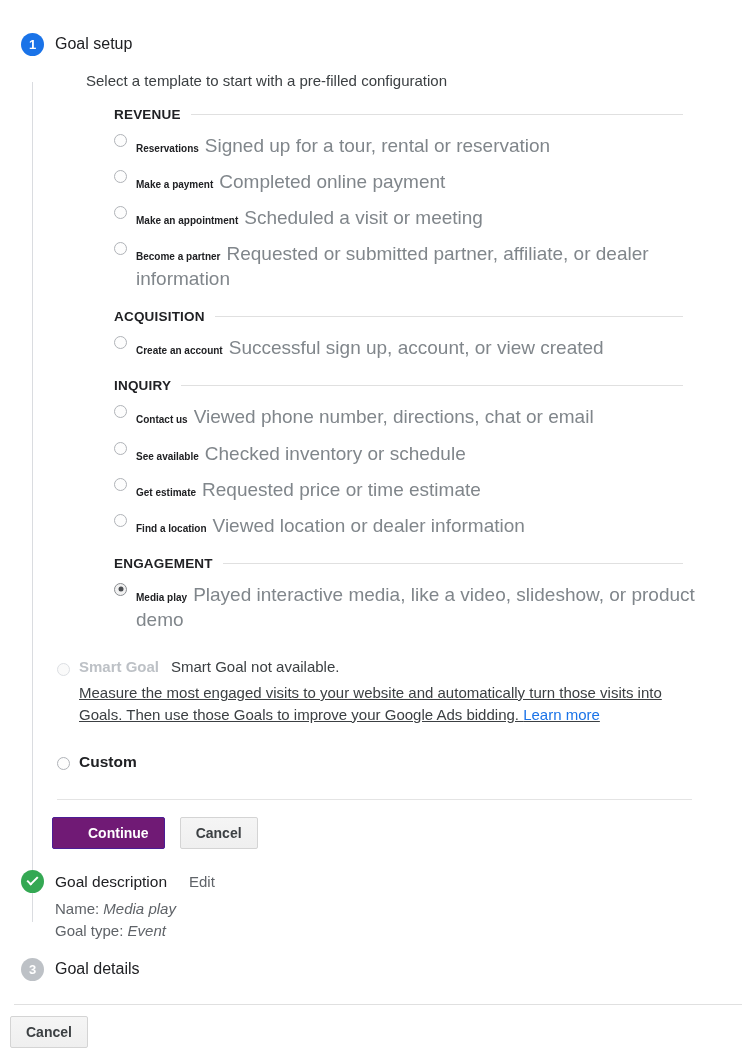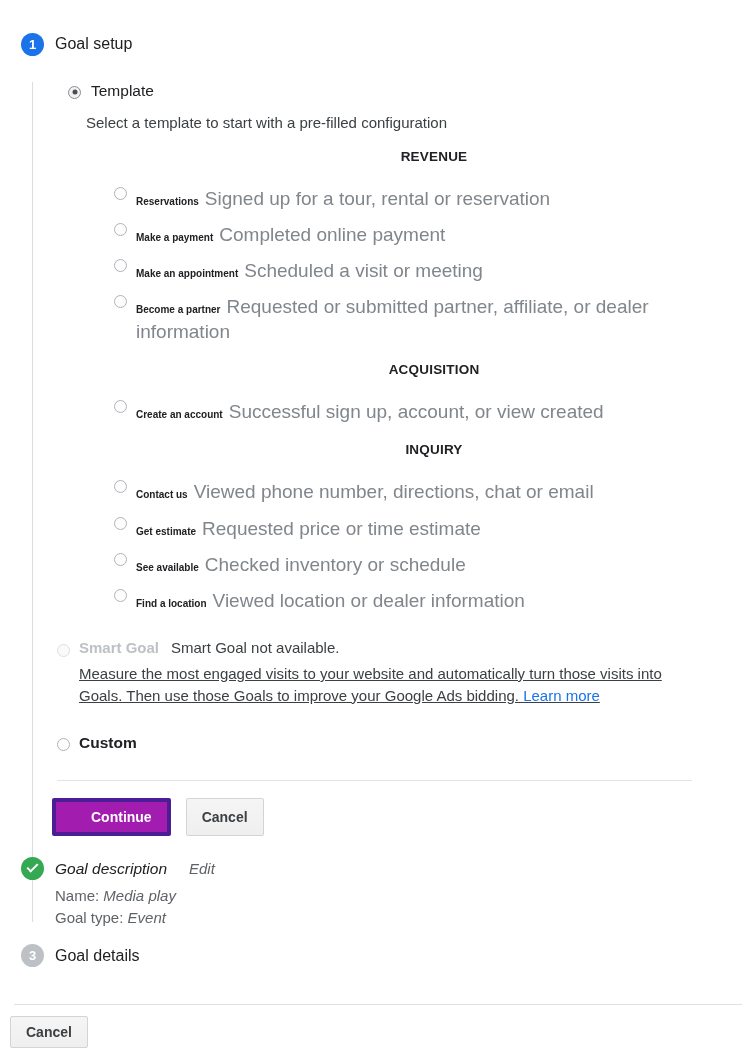--- a/index.html
+++ b/index.html
@@ -113,21 +113,20 @@
     border-color: #dcdfe3;
     background: #fafafa;
   }
 
   
   .group { margin-left: 114px; margin-top: 18px; }
   .group-hdr {
     display: flex;
     align-items: center;
     gap: 10px;
-    flex-direction: column;
   }
   .group-hdr .name {
     font-size: 13.5px;
     font-weight: bold;
     letter-spacing: .2px;
     color: #202124;
     white-space: nowrap;
   }
   .group-hdr .rule {
     height: 1px;
@@ -212,22 +211,22 @@
   .btn {
     font-family: "Liberation Sans", sans-serif;
     font-size: 14px;
     font-weight: bold;
     padding: 8px 15px;
     border-radius: 2px;
     cursor: pointer;
     line-height: 1;
   }
   .btn-primary {
-    background: #a21caf;
-    border: 4px solid #4c1d95;
+    background: #701a75;
+    border: 1px solid #4c1d95;
     color: #ffffff;
     padding-left: 35px;
   }
   .btn-default {
     background: linear-gradient(#f5f5f5, #efefef);
     border: 1px solid #d4d4d4;
     color: #3c4043;
   }
 
   
@@ -237,21 +236,21 @@
     color: #5f6368;
     line-height: 1.42;
   }
   .summary-line i { font-style: italic; color: #5f6368; }
   .edit-link {
     margin-left: 22px;
     font-size: 15px;
     color: #5f6368;
     cursor: pointer;
   }
-  .head-with-edit { display: flex; align-items: baseline; margin-left: 55px; font-style: italic; }
+  .head-with-edit { display: flex; align-items: baseline; margin-left: 55px; }
   .head-with-edit .t { font-size: 15.5px; color: #202124; }
 
   .divider-bottom {
     position: absolute;
     left: 14px;
     top: 1004px;
     width: 728px;
     height: 1px;
     background: #e0e0e0;
   }
@@ -266,24 +265,20 @@
 
 <div class="wizard">
 
   <div class="rail"></div>
 
   <div class="step-head" style="margin-top:30px;">
     <span class="badge blue">1</span>
     <span class="step-title">Goal setup</span>
   </div>
 
-  <div class="template-row">
-    <span class="radio sel"></span>
-    <span class="template-label">Template</span>
-  </div>
 
   <div class="lead">Select a template to start with a pre-filled configuration</div>
 
   <div id="groups-host">
       <div class="group">
         <div class="group-hdr">
           <span class="name">REVENUE</span>
           <span class="rule"></span>
         </div>
         <div class="opt">
@@ -317,29 +312,39 @@
         <div class="group-hdr">
           <span class="name">INQUIRY</span>
           <span class="rule"></span>
         </div>
         <div class="opt">
           <span class="radio"></span>
           <span class="txt"><span class="name">Contact us</span><span class="desc">Viewed phone number, directions, chat or email</span></span>
         </div>
         <div class="opt">
           <span class="radio"></span>
+          <span class="txt"><span class="name">See available</span><span class="desc">Checked inventory or schedule</span></span>
+        </div>
+        <div class="opt">
+          <span class="radio"></span>
           <span class="txt"><span class="name">Get estimate</span><span class="desc">Requested price or time estimate</span></span>
         </div>
         <div class="opt">
           <span class="radio"></span>
-          <span class="txt"><span class="name">See available</span><span class="desc">Checked inventory or schedule</span></span>
-        </div>
-        <div class="opt">
-          <span class="radio"></span>
           <span class="txt"><span class="name">Find a location</span><span class="desc">Viewed location or dealer information</span></span>
+        </div>
+      </div>
+      <div class="group">
+        <div class="group-hdr">
+          <span class="name">ENGAGEMENT</span>
+          <span class="rule"></span>
+        </div>
+        <div class="opt">
+          <span class="radio sel"></span>
+          <span class="txt"><span class="name">Media play</span><span class="desc">Played interactive media, like a video, slideshow, or product demo</span></span>
         </div>
       </div>
     </div>
 
   <div class="smart">
     <div class="smart-row">
       <span class="radio disabled"></span>
       <span class="sg-name">Smart Goal</span>
       <span class="sg-note">Smart Goal not available.</span>
     </div>

